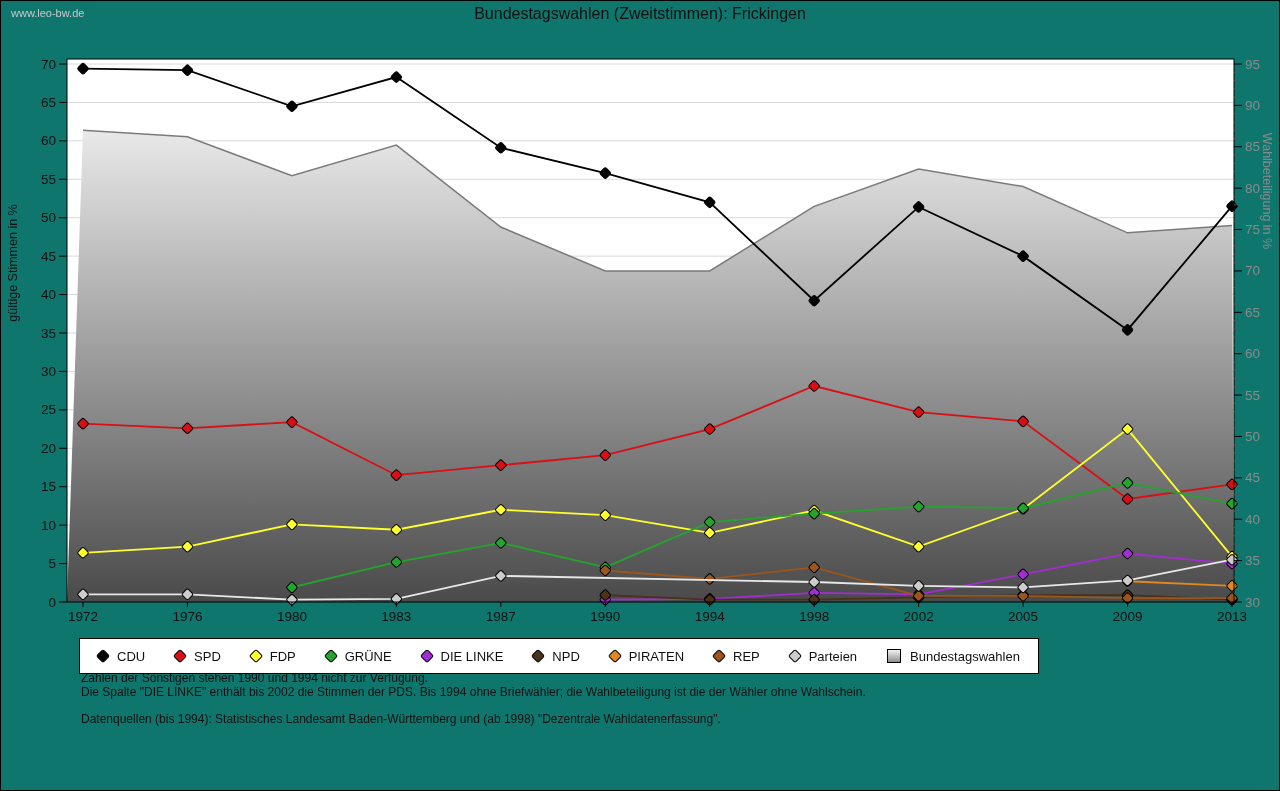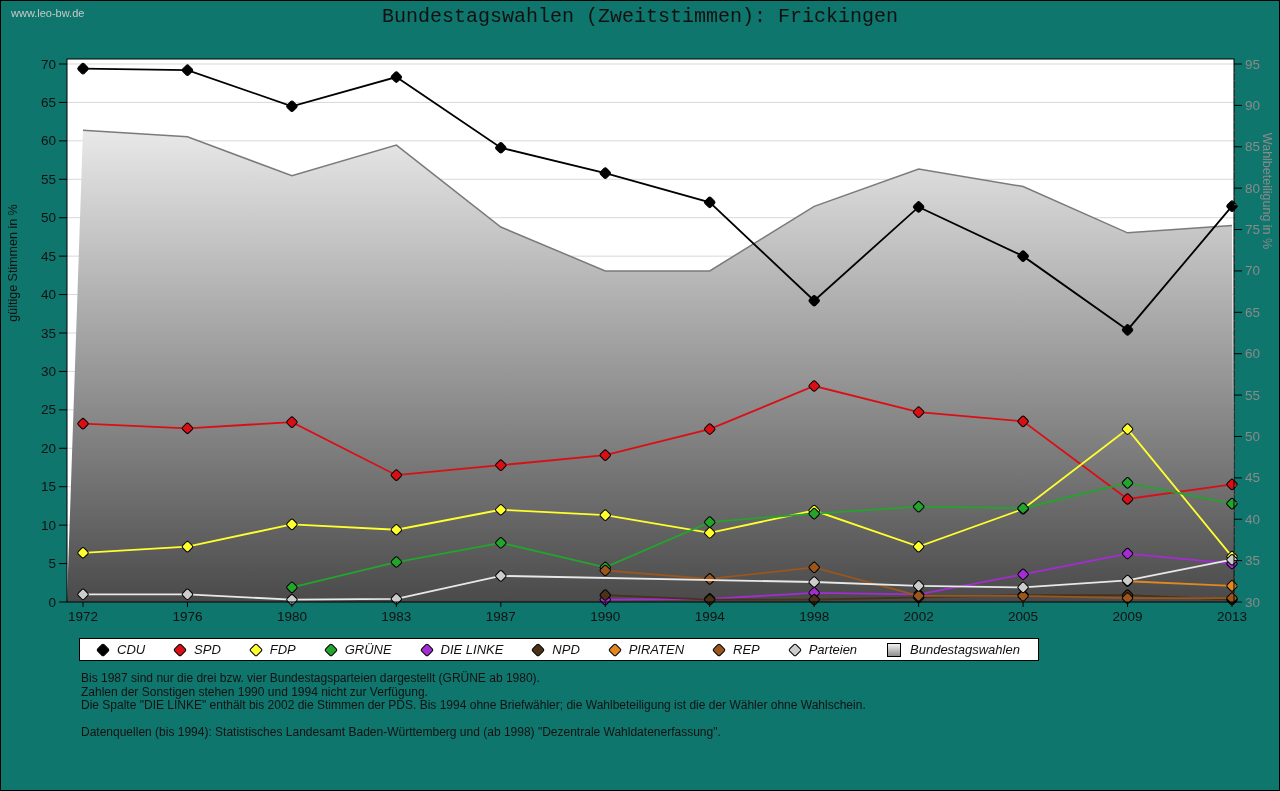--- a/index.html
+++ b/index.html
@@ -1,25 +1,25 @@
 <!DOCTYPE html>
 <html><head>
 <meta charset="utf-8">
 <style>
   html,body{margin:0;padding:0;background:#fff;}
   #page{position:relative;width:1278px;height:789px;background:#0f766e;
         border:1px solid #000;overflow:hidden;
         font-family:"Liberation Sans","DejaVu Sans",sans-serif;}
   #watermark{position:absolute;left:10px;top:6px;font-size:11px;color:#c9c9c9;}
   #title{position:absolute;left:0;top:4px;width:100%;text-align:center;
-         font-size:20px;color:#111;font-family:Liberation Mono, monospace;}
+         font-size:16px;color:#111;}
   #chart{position:absolute;left:0;top:50px;}
-  #legend{position:absolute;left:78px;top:637px;width:960px;height:23px;
+  #legend{position:absolute;left:78px;top:637px;width:960px;height:36px;
           border:1px solid #000;background:#fff;display:flex;align-items:center;
-          justify-content:space-between;padding:0 18px;box-sizing:border-box;font-style:italic;}
+          justify-content:space-between;padding:0 18px;box-sizing:border-box;}
   .leg-item{display:flex;align-items:center;gap:9px;font-size:13px;color:#111;white-space:nowrap;}
   .leg-diamond{width:8px;height:8px;border:1px solid #000;border-radius:2px;
                transform:rotate(45deg);flex:0 0 auto;}
   .leg-square{width:12px;height:12px;border:1px solid #000;flex:0 0 auto;
               background:linear-gradient(#f2f2f2,#8e8e8e);}
   #footnotes{position:absolute;left:80px;top:671px;font-size:12px;color:#111;}
   .fn-line{min-height:13.5px;line-height:13.5px;white-space:nowrap;}
 </style>
 </head>
 <body>
@@ -313,19 +313,18 @@
       <div class="leg-item">
         <span class="leg-diamond" style="background: rgb(204, 204, 204);"></span>
         <span>Parteien</span>
       </div>
       <div class="leg-item">
         <span class="leg-square"></span>
         <span>Bundestagswahlen</span>
       </div>
     </div>
   <div id="footnotes">
-      <div class="fn-line">Bis 1987 sind nur die drei bzw. vier Bundestagsparteien dargestellt (GRÜNE ab 1980).</div>
       <div class="fn-line">Zahlen der Sonstigen stehen 1990 und 1994 nicht zur Verfügung.</div>
       <div class="fn-line">Die Spalte "DIE LINKE" enthält bis 2002 die Stimmen der PDS. Bis 1994 ohne Briefwähler; die Wahlbeteiligung ist die der Wähler ohne Wahlschein.</div>
       <div class="fn-line"></div>
       <div class="fn-line">Datenquellen (bis 1994): Statistisches Landesamt Baden-Württemberg und (ab 1998) "Dezentrale Wahldatenerfassung".</div>
     </div>
 </div>
 
 </body></html>

